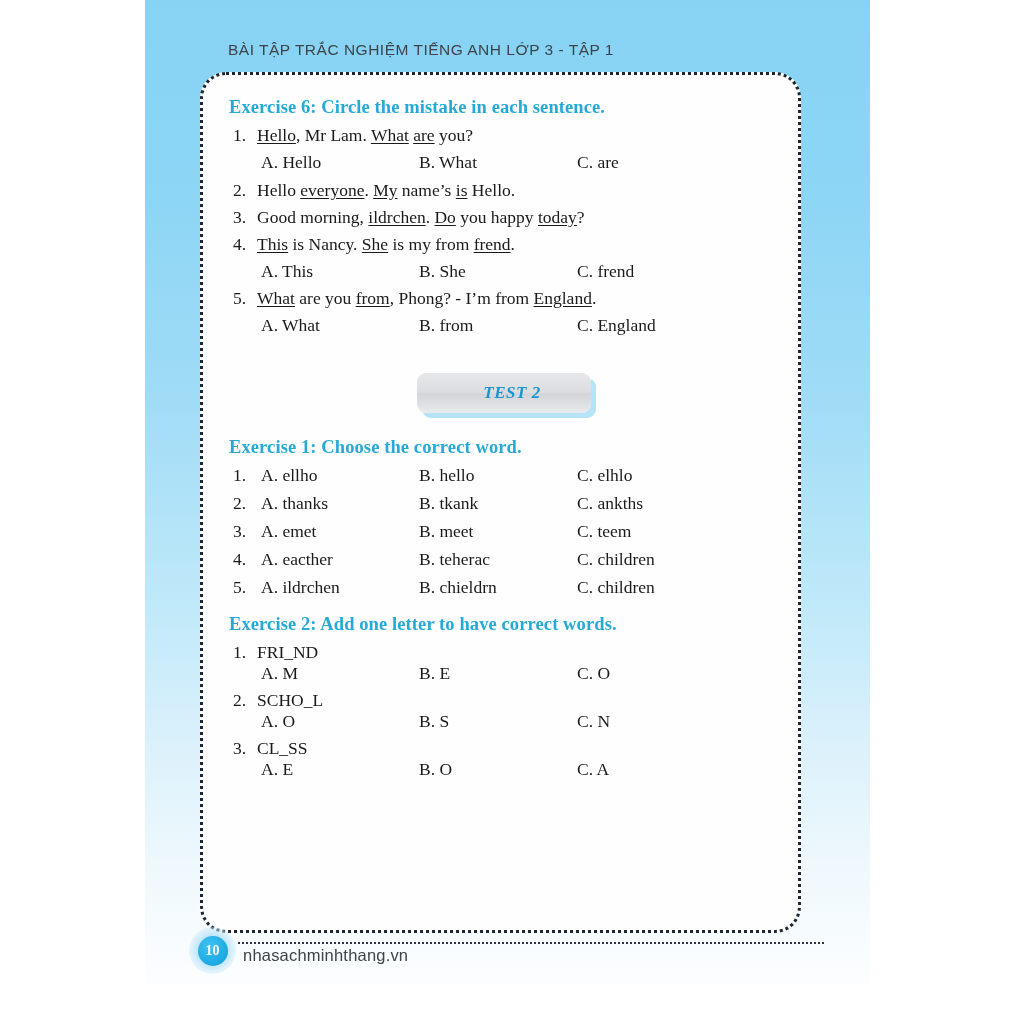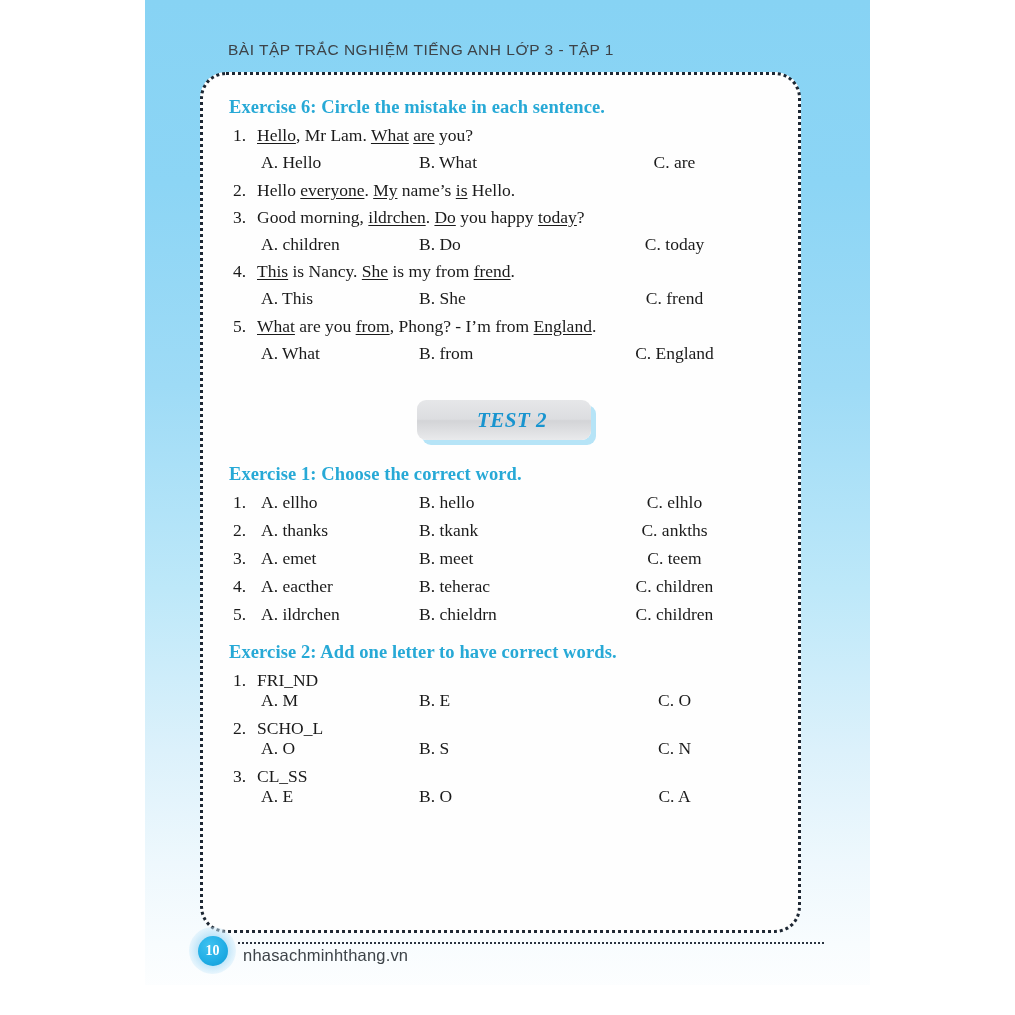--- a/index.html
+++ b/index.html
@@ -105,21 +105,21 @@
     font-size: 17.5px;
     color: #1a1a1a;
     line-height: 1.0;
     margin-bottom: 10px;
     padding-left: 32px;
   }
   .opt {
     flex: 0 0 158px;
     white-space: nowrap;
   }
-  .opt:last-child { flex: 1 1 auto; text-align: center; }
+  .opt:last-child { flex: 1 1 auto; }
 
   
   .numopt-row {
     display: flex;
     align-items: baseline;
     font-size: 17.5px;
     color: #1a1a1a;
     line-height: 1.0;
     margin-bottom: 10.5px;
   }
@@ -142,21 +142,21 @@
     background: linear-gradient(to bottom, #e6e7e9 0%, #dcdde0 48%, #d3d4d7 52%, #e9eaec 100%);
     box-shadow: 5px 5px 0 0 #b6e4f7;
     display: flex;
     align-items: center;
     justify-content: center;
   }
   .test-badge-label {
     font-family: "Liberation Serif", serif;
     font-style: italic;
     font-weight: bold;
-    font-size: 21px;
+    font-size: 17px;
     color: #1894cf;
     letter-spacing: 0.5px;
     margin-left: 16px;
   }
 
   
   .footer-rule {
     position: absolute;
     left: 238px;
     top: 942px;
@@ -232,25 +232,20 @@
             <span class="opt">C. are</span>
           </div>
           <div class="q-row">
             <span class="q-num">2.</span>
             <span class="q-text"><span>Hello </span><u>everyone</u><span>. </span><u>My</u><span> name’s </span><u>is</u><span> Hello.</span></span>
           </div>
           <div class="q-row">
             <span class="q-num">3.</span>
             <span class="q-text"><span>Good morning, </span><u>ildrchen</u><span>. </span><u>Do</u><span> you happy </span><u>today</u><span>?</span></span>
           </div>
-          <div class="opt-row">
-            <span class="opt">A. children</span>
-            <span class="opt">B. Do</span>
-            <span class="opt">C. today</span>
-          </div>
           <div class="q-row">
             <span class="q-num">4.</span>
             <span class="q-text"><u>This</u><span> is Nancy. </span><u>She</u><span> is my from </span><u>frend</u><span>.</span></span>
           </div>
           <div class="opt-row">
             <span class="opt">A. This</span>
             <span class="opt">B. She</span>
             <span class="opt">C. frend</span>
           </div>
           <div class="q-row">

